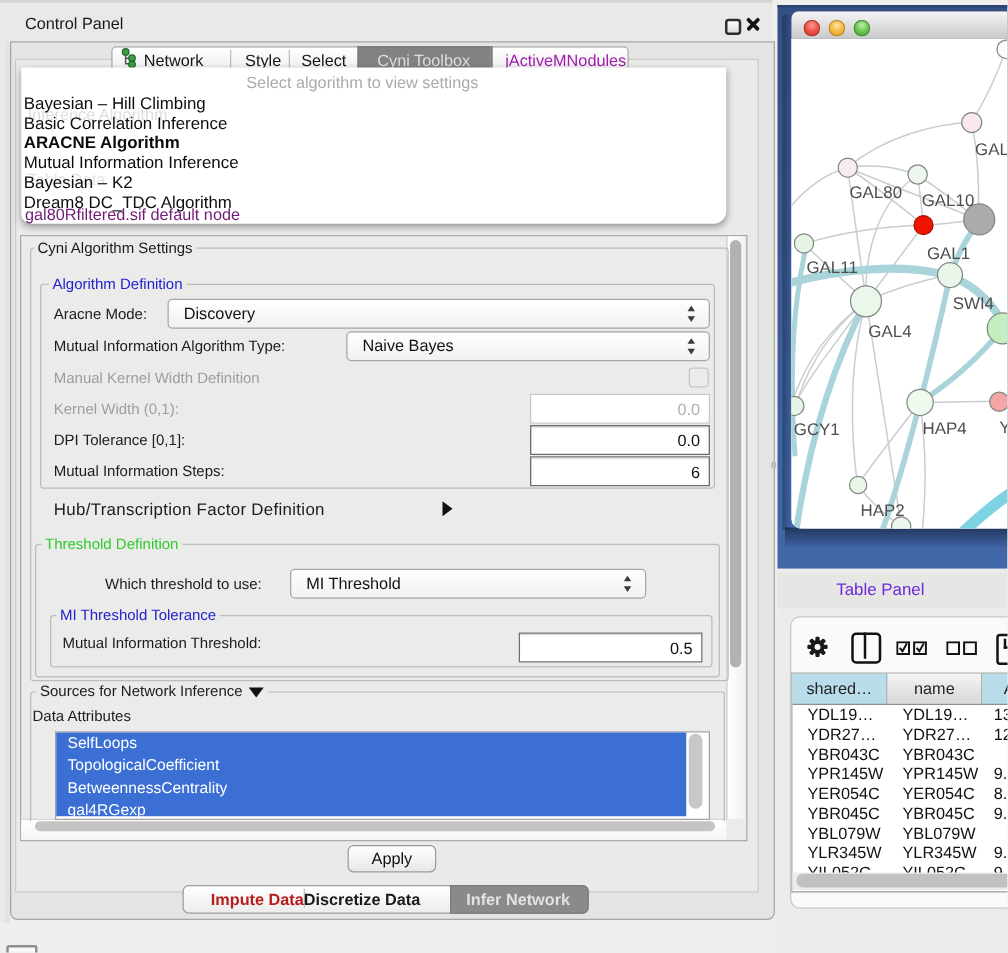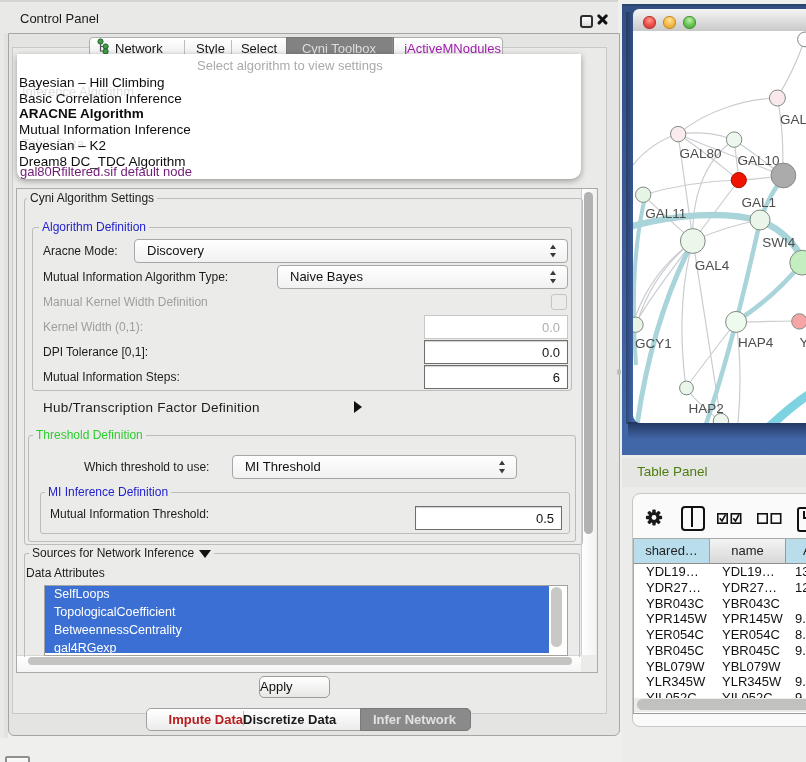--- a/index.html
+++ b/index.html
@@ -117,38 +117,38 @@
 <div class="lbl" style="left:84px;top:460px">Which threshold to use:</div>
 <div class="combo" style="left:232px;top:455px;width:283px">
     <span class="tx">MI Threshold</span>
 <svg class="ar" viewBox="0 0 8 14">
       <path d="M4 0.5 L7 5 L1 5 Z" fill="#3a3a3a"></path>
       <path d="M4 13.5 L7 9 L1 9 Z" fill="#3a3a3a"></path>
     </svg>
   </div>
 
 <div class="grp" style="left:40px;top:492px;width:528px;height:40px">
-    <span class="gt" style="left:4px;color:#2222cc">MI Inference Definition</span>
+    <span class="gt" style="left:4px;color:#2222cc">MI Threshold Tolerance</span>
   </div>
 <div class="lbl" style="left:50px;top:507px">Mutual Information Threshold:</div>
 <div class="field fen" style="left:415px;top:506px;width:145px">
     <span>0.5</span>
   </div>
 
 <div class="grp" style="left:24px;top:553px;width:554px;height:103px;border-bottom:none;border-radius:3px 3px 0 0">
     <span class="gt" style="left:4px;color:#1c1c1c">Sources for Network Inference <span style="display:inline-block;width:0;height:0;border-left:6px solid transparent;border-right:6px solid transparent;border-top:8px solid #111;vertical-align:middle;margin-left:2px"></span></span>
   </div>
 <div class="lbl" style="left:26px;top:566px">Data Attributes</div>
 
 <div class="abs" style="left:44px;top:585px;width:522px;height:69px;background:#fff;border:1px solid #a3a3a2"></div>
 <div class="abs" style="left:45px;top:586px;width:504px;height:67px;background:#3b6fd4"></div>
 <div class="abs" style="left:54px;top:584.5px;font-size:12.5px;color:#fff;line-height:18px">SelfLoops<br>TopologicalCoefficient<br>BetweennessCentrality<br>gal4RGexp</div>
 <div class="abs" style="left:551px;top:587px;width:11px;height:60px;background:#c8c8c7;border-radius:5.5px"></div>
 
-<div class="abs" style="left:259px;top:676px;width:69px;height:20px;background:linear-gradient(#ffffff,#e7e7e6);border:1px solid #9c9c9b;border-radius:5px;font-size:13px;color:#111;line-height:19px">Apply</div>
+<div class="abs" style="left:278px;top:676px;width:69px;height:20px;background:linear-gradient(#ffffff,#e7e7e6);border:1px solid #9c9c9b;border-radius:5px;text-align:center;font-size:13px;color:#111;line-height:19px">Apply</div>
 
 <div class="abs" style="left:146px;top:708px;width:323px;height:21px;background:linear-gradient(#ffffff,#ececec);border:1px solid #a0a0a0;border-radius:5px"></div>
 <div class="abs" style="left:360px;top:708px;width:109px;height:21px;background:#8a8a8a;border:1px solid #7a7a7a;border-radius:0 5px 5px 0"></div>
 <div class="abs" style="left:243px;top:711px;width:1px;height:15px;background:#bdbdbd"></div>
 <div class="abs" style="left:146px;top:712px;width:97px;text-align:right;font-size:13px;font-weight:bold;color:#b91c1c">Impute Data</div>
 <div class="abs" style="left:243px;top:712px;width:117px;font-size:13px;font-weight:bold;color:#1a1a1a">Discretize Data</div>
 <div class="abs" style="left:360px;top:712px;width:109px;text-align:center;font-size:13px;font-weight:bold;color:#e2e2e2">Infer Network</div>
 
 <div class="abs" style="left:617px;top:369px;width:4px;height:6px;background:#bdbdbc;border-radius:2px"></div>
 
@@ -230,21 +230,21 @@
   <text x="2" y="317">GCY1</text>
   <text x="105" y="316">HAP4</text>
   <text x="166.4" y="315.5">Y</text>
   <text x="55.4" y="382">HAP2</text>
  </g>
 </svg>
 </div>
 
 <div class="abs" style="left:622px;top:455px;width:184px;height:307px;background:#ececeb"></div>
 <div class="abs" style="left:622px;top:458px;width:184px;height:29px;background:#e6e6e5"></div>
-<div class="abs" style="left:637px;top:464px;font-size:13.5px;color:#4d7c0f">Table Panel</div>
+<div class="abs" style="left:669px;top:464px;font-size:13.5px;color:#6d28d9">Table Panel</div>
 
 <div class="abs" style="left:632px;top:493px;width:174px;height:232px;background:#fafafa;border:1px solid #c6c6c5;border-radius:8px 0 0 8px"></div>
 
 <svg class="abs" style="left:645px;top:508px" width="18" height="19" viewBox="0 0 18 19">
  <g fill="#1a1a1a">
   <circle cx="9" cy="9.5" r="5.6"></circle>
   <g transform="translate(9,9.5)">
    <rect x="-1.7" y="-8.1" width="3.4" height="4" rx="1"></rect>
    <rect x="-1.7" y="4.1" width="3.4" height="4" rx="1"></rect>
    <rect x="-8.1" y="-1.7" width="4" height="3.4" rx="1"></rect>

